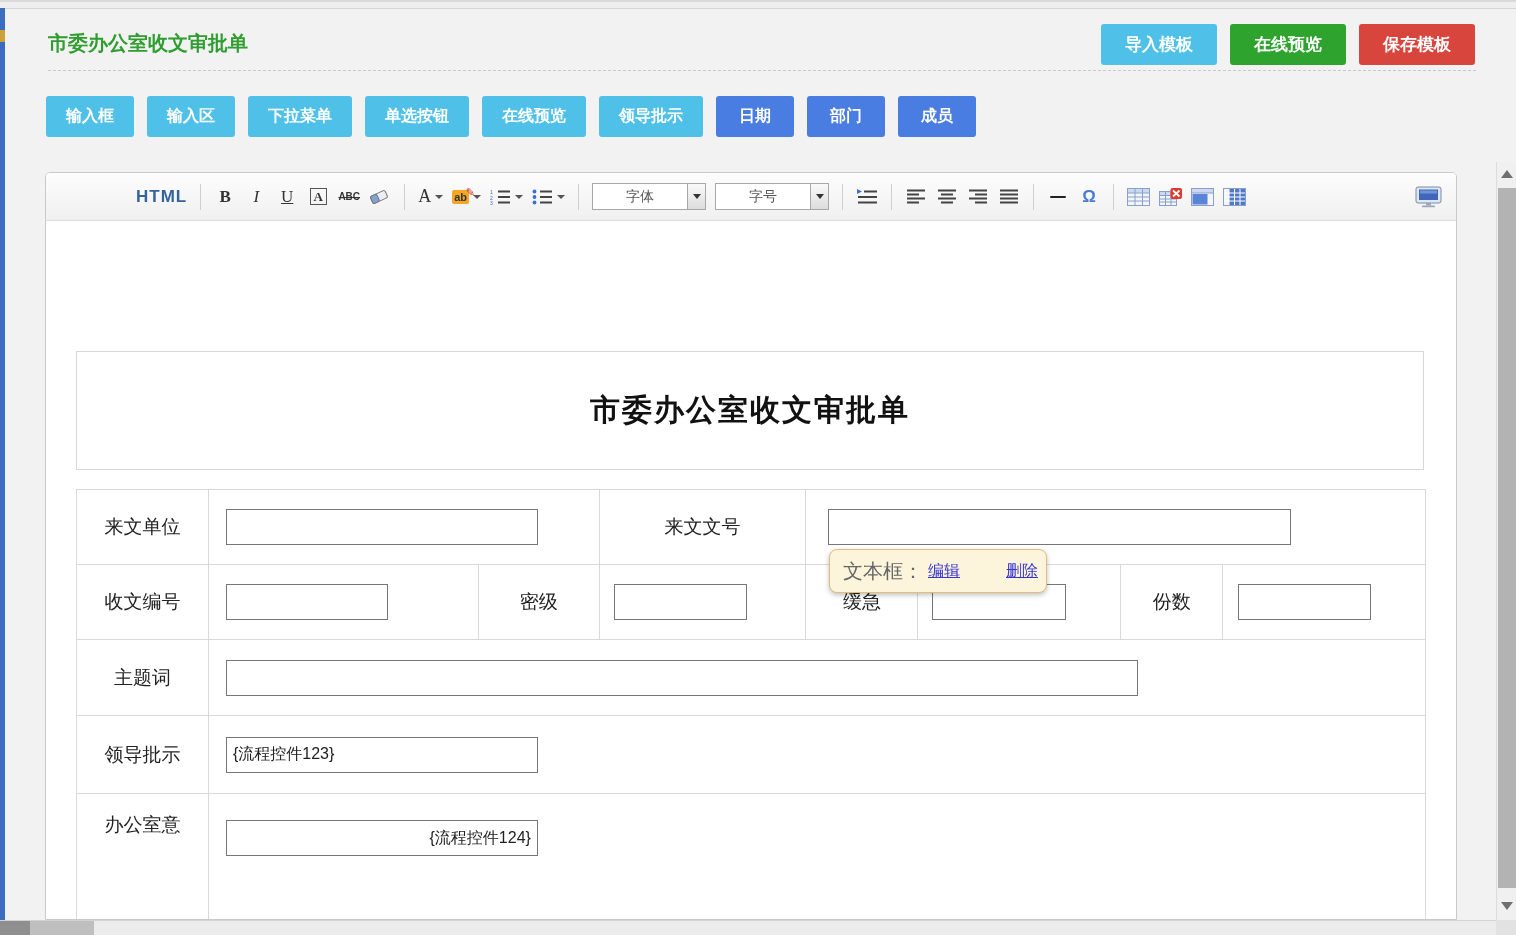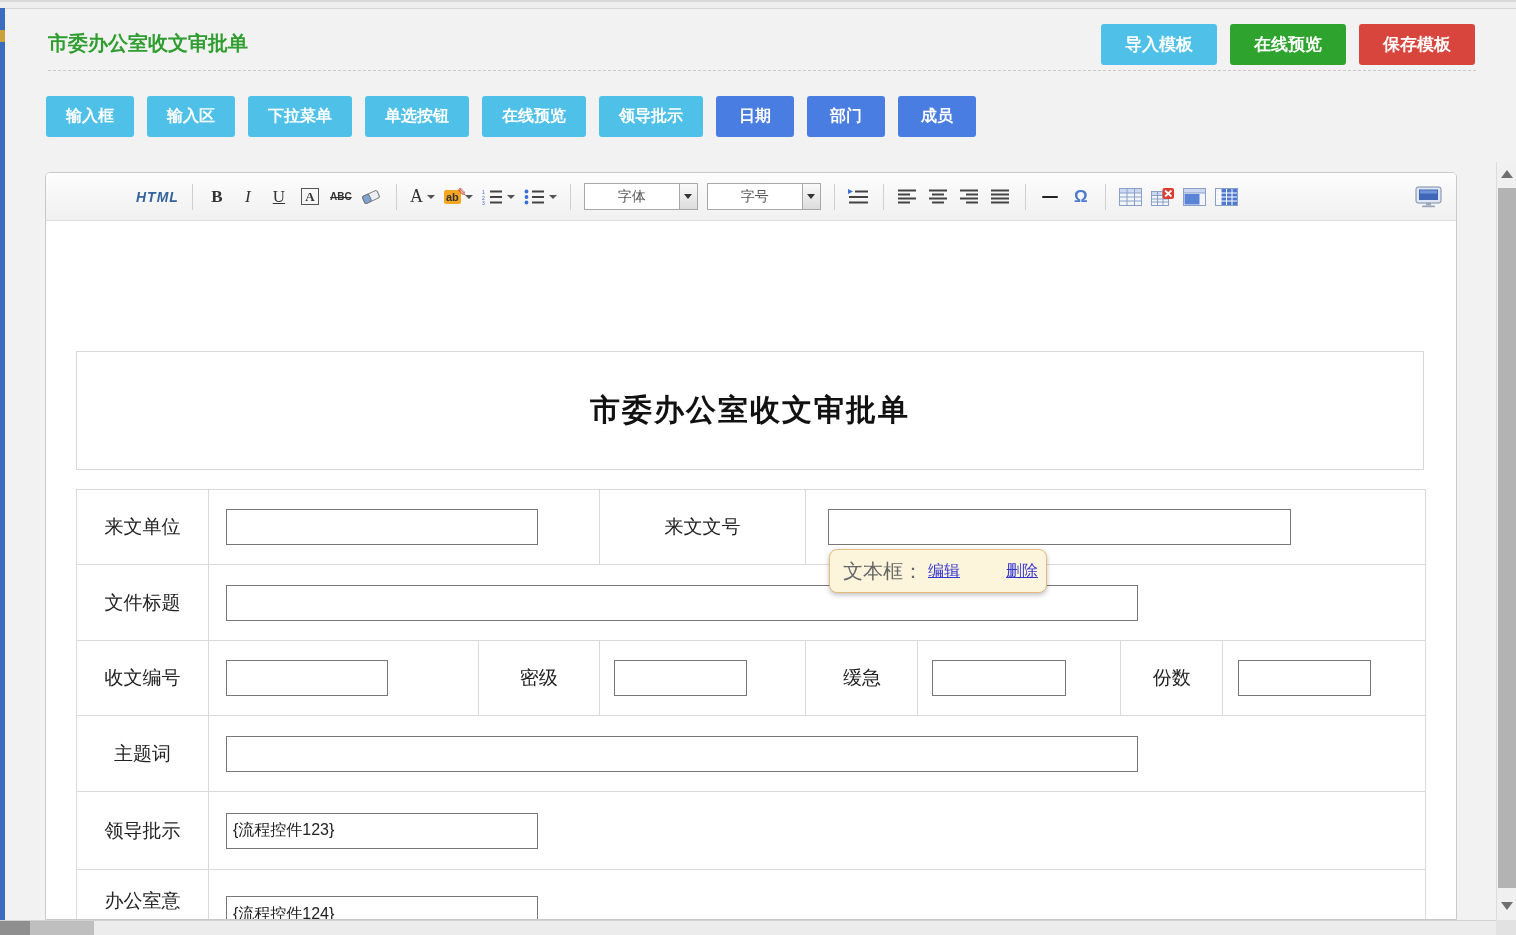--- a/index.html
+++ b/index.html
@@ -35,21 +35,21 @@
   .wbtn{height:41px;padding:0 20px;border:none;border-radius:3px;color:#fff;font-size:16px;font-weight:bold;font-family:inherit;display:flex;align-items:center;cursor:pointer;}
   .wbtn.light{background:#4fc1e9;}
   .wbtn.dark{background:#4a7de2;padding:0 23px;}
 
   
   .editor{position:absolute;left:45px;top:172px;width:1412px;height:748px;background:#ffffff;border:1px solid #c9c9c9;border-radius:5px 5px 0 0;box-sizing:border-box;overflow:hidden;}
   .etoolbar{position:absolute;left:0;top:0;right:0;height:48px;background:linear-gradient(#fdfdfd,#f0f0f0);border-bottom:1px solid #dcdcdc;display:flex;align-items:center;padding-left:90px;gap:9px;box-sizing:border-box;}
   .sep{width:1px;height:26px;background:#cfcfcf;margin:0 4px;flex:none;}
   .tbtn{display:flex;align-items:center;justify-content:center;min-width:22px;height:30px;border-radius:3px;cursor:pointer;flex:none;color:#333;}
   .tbtn .tt{font-family:"Liberation Serif","DejaVu Serif",serif;font-size:17px;}
-  .html-src{font-size:14px;font-weight:bold;color:#35639c;letter-spacing:1px;cursor:pointer;flex:none;font-style:italic;}
+  .html-src{font-size:17px;font-weight:bold;color:#35639c;letter-spacing:1px;cursor:pointer;flex:none;}
   .abox{font-family:"Liberation Serif","DejaVu Serif",serif;font-size:13px;font-weight:bold;border:1px solid #555;padding:0 3px;line-height:15px;}
   .strike{font-size:10px;font-weight:bold;text-decoration:line-through;}
   .caret{width:0;height:0;border-left:4px solid transparent;border-right:4px solid transparent;border-top:4px solid #555;margin-left:4px;}
   .hl{position:relative;background:#f5a623;border-radius:2px;font-size:11px;font-weight:bold;padding:1px 2px;line-height:12px;}
   .hl .pen{position:absolute;right:-6px;top:-4px;color:#c0392b;font-size:11px;}
   .esel{width:112px;height:25px;background:#fff;border:1px solid #a8a8a8;display:flex;align-items:stretch;cursor:pointer;flex:none;}
   .esel .val{flex:1;display:flex;align-items:center;justify-content:center;font-size:14px;color:#555;}
   .esel .arr{width:17px;border-left:1px solid #a8a8a8;background:linear-gradient(#fafafa,#dcdcdc);display:flex;align-items:center;justify-content:center;}
   .esel .arr i{width:0;height:0;border-left:4px solid transparent;border-right:4px solid transparent;border-top:5px solid #333;}
   .hrglyph{width:16px;height:2px;background:#222;border-radius:1px;}
@@ -62,21 +62,21 @@
   .doc-title{font-size:30px;font-weight:bold;color:#111;letter-spacing:2px;}
 
   .ftable{position:absolute;left:30px;top:268px;width:1350px;border-left:1px solid #d9d9d9;border-top:1px solid #d9d9d9;box-sizing:border-box;}
   .trow{display:flex;}
   .tcell{border-right:1px solid #d9d9d9;border-bottom:1px solid #d9d9d9;box-sizing:border-box;display:flex;align-items:center;}
   .tcell.lbl{justify-content:center;font-size:19px;color:#222;}
   .tcell.pad{padding-left:17px;}
   .fin{height:36px;border:1px solid #767676;background:#fff;box-sizing:border-box;font-size:16px;font-family:inherit;padding:0 6px;color:#222;}
   .lbl-top{align-items:flex-start;padding-top:18px;}
   .cell-top{align-items:flex-start;}
-  .cell-top .fin{margin-top:26px;}
+  .cell-top .fin{margin-top:26px;text-align:right;}
 
   
   .tooltip{position:absolute;left:783px;top:328px;width:218px;height:44px;background:#fcf5dc;border:1px solid #e3bc7e;border-radius:8px;box-shadow:0 2px 5px rgba(0,0,0,.25);display:flex;align-items:center;padding-left:13px;box-sizing:border-box;z-index:5;}
   .tooltip .tl{font-size:20px;color:#666;}
   .tooltip a{font-size:16px;color:#3535d3;text-decoration:underline;cursor:pointer;}
   .tooltip .lk1{margin-left:5px;}
   .tooltip .lk2{margin-left:46px;}
 
   svg{display:block;}
 </style>
@@ -266,26 +266,20 @@
           <div class="tcell lbl" style="width:132px">来文单位</div>
           <div class="tcell pad" style="width:391px">
               <input class="fin" style="width: 312px;">
             </div>
           <div class="tcell lbl" style="width:207px">来文文号</div>
           <div class="tcell pad" style="width:620px;padding-left:22px">
               <input class="fin" style="width: 463px;">
             </div>
         </div>
 
-        <div class="trow" style="height:76px">
-          <div class="tcell lbl" style="width:132px">文件标题</div>
-          <div class="tcell pad" style="width:1218px">
-              <input class="fin" style="width: 912px;">
-            </div>
-        </div>
 
         <div class="trow" style="height:75px">
           <div class="tcell lbl" style="width:132px">收文编号</div>
           <div class="tcell pad" style="width:270px">
               <input class="fin" style="width: 162px;">
             </div>
           <div class="tcell lbl" style="width:121px">密级</div>
           <div class="tcell pad" style="width:207px;padding-left:14px">
               <input class="fin" style="width: 133px;">
             </div>

